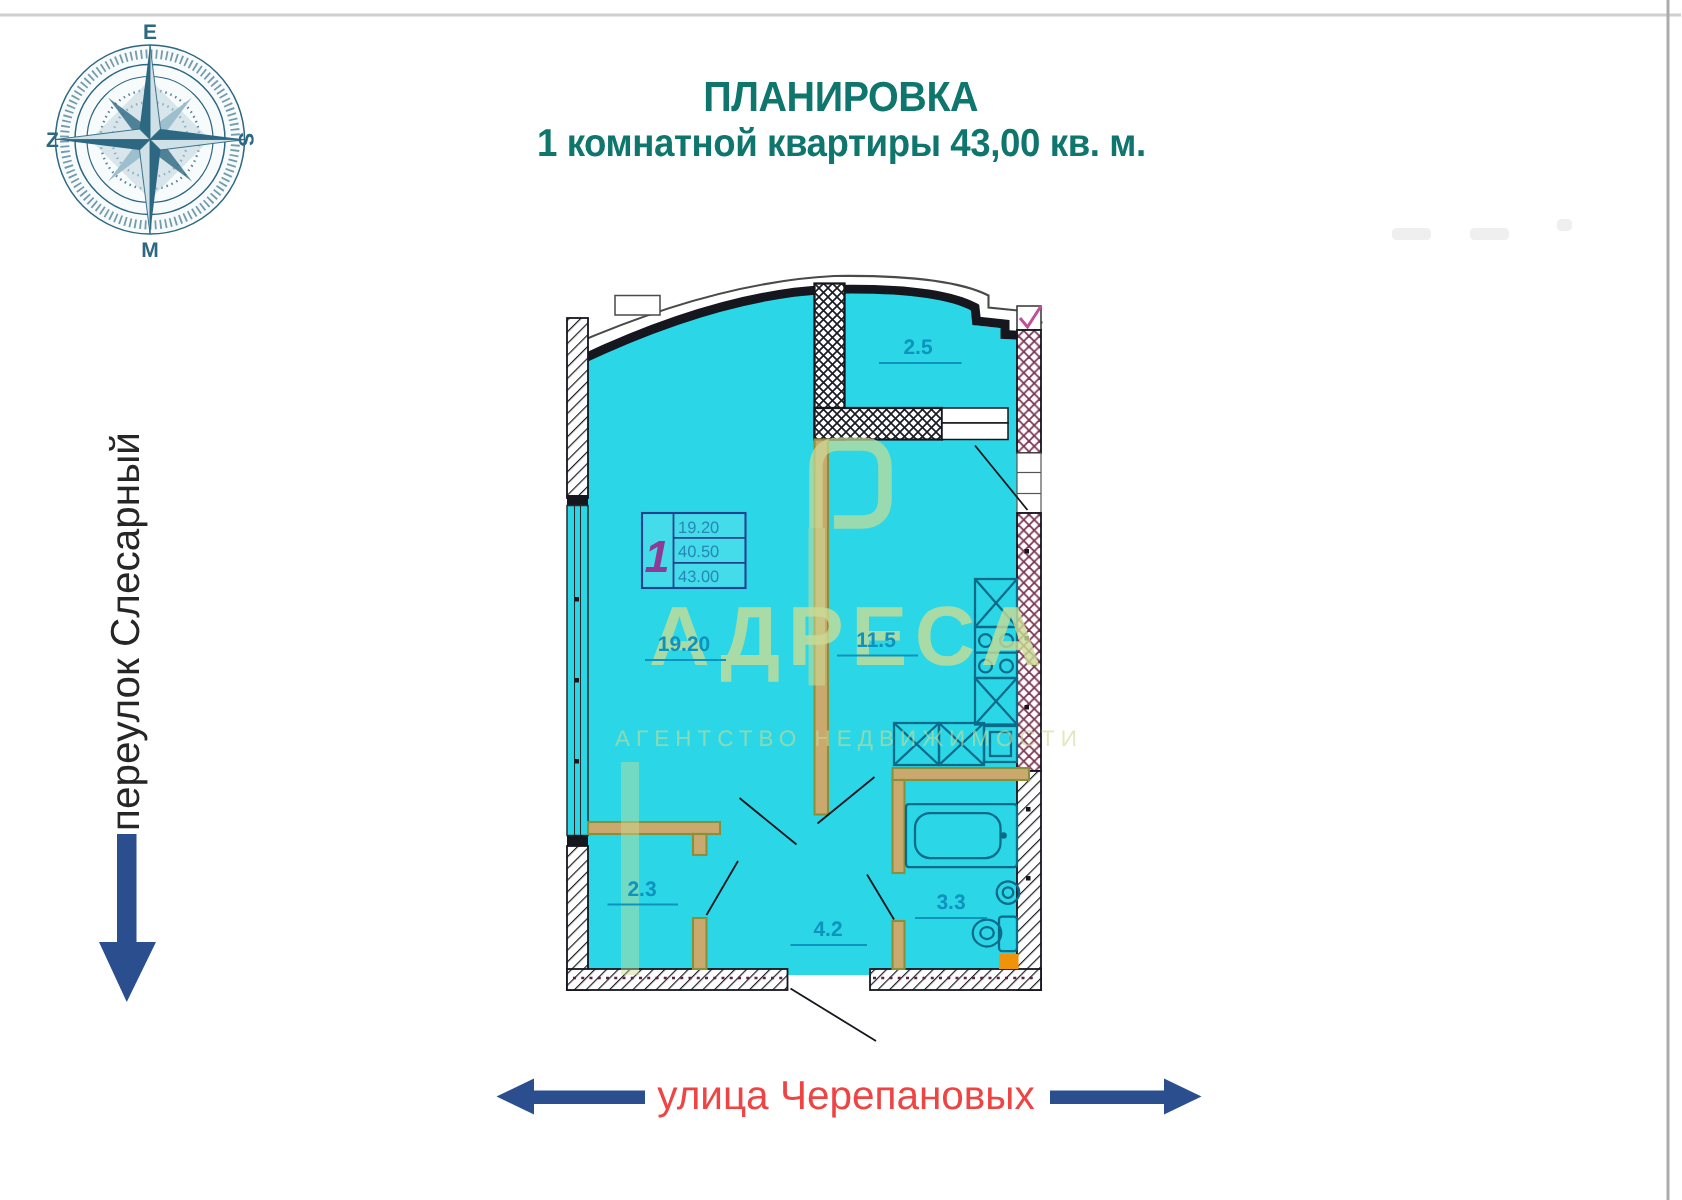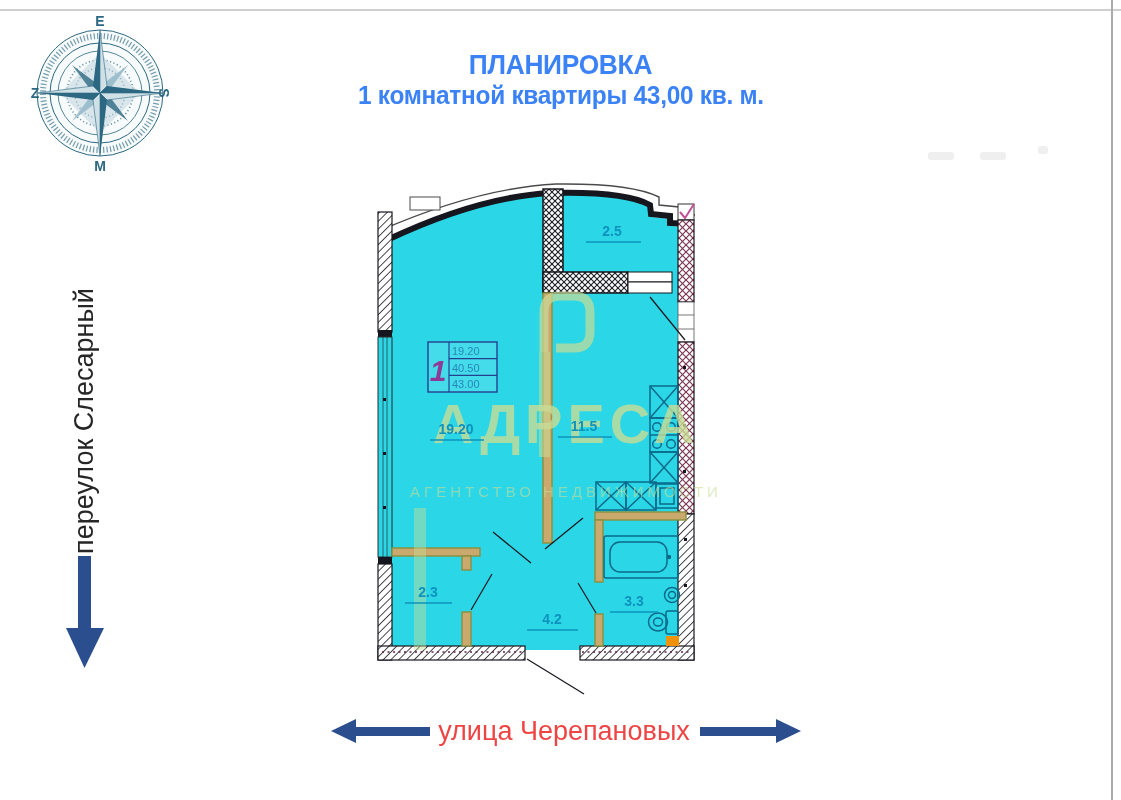--- a/index.html
+++ b/index.html
@@ -2,21 +2,21 @@
 <html><head>
 <meta charset="utf-8">
 <style>
   html,body{margin:0;padding:0;background:#fff;}
   .canvas{
     position:relative;width:1121px;height:800px;background:#ffffff;
     font-family:"Liberation Sans",sans-serif;overflow:hidden;
   }
   .frame-top{position:absolute;left:0;top:9px;width:1121px;height:2px;background:#cfcfcf;}
   .frame-right{position:absolute;left:1111px;top:0;width:2px;height:800px;background:#ababab;}
-  .title{position:absolute;top:50px;left:0;right:0;text-align:center;color:#3b82f6;font-weight:bold;line-height:30px;}
+  .title{position:absolute;top:50px;left:0;right:0;text-align:center;color:#0f766e;font-weight:bold;line-height:30px;}
   .title .l1 span,.title .l2 span{display:inline-block;transform:scaleX(.94);letter-spacing:-0.3px;}
   .title .l1{font-size:28px;}
   .title .l2{font-size:26px;}
   .street-left{
     position:absolute;left:84px;top:421px;transform:translate(-50%,-50%) rotate(-90deg);
     font-size:27px;color:#262626;white-space:nowrap;font-weight:400;
   }
   .street-bottom{
     position:absolute;left:564px;top:731px;transform:translate(-50%,-50%);
     font-size:27px;color:#ef4444;white-space:nowrap;font-weight:400;

